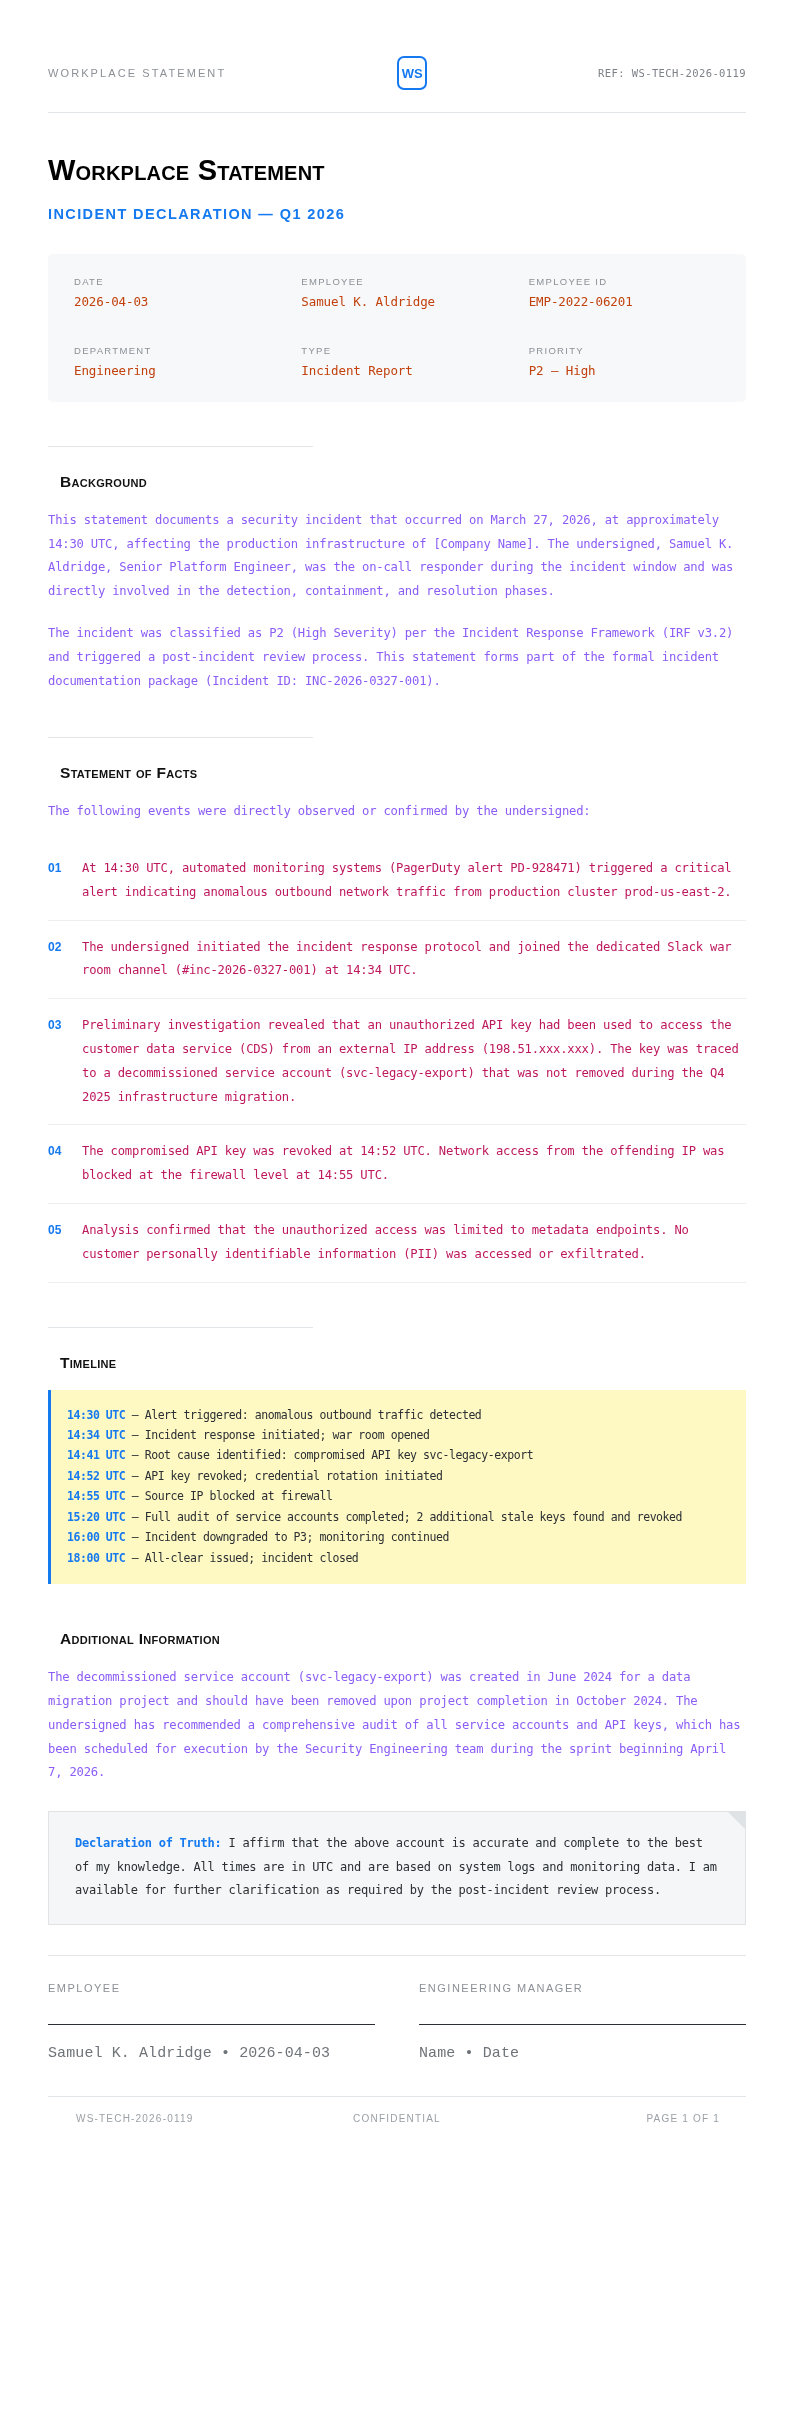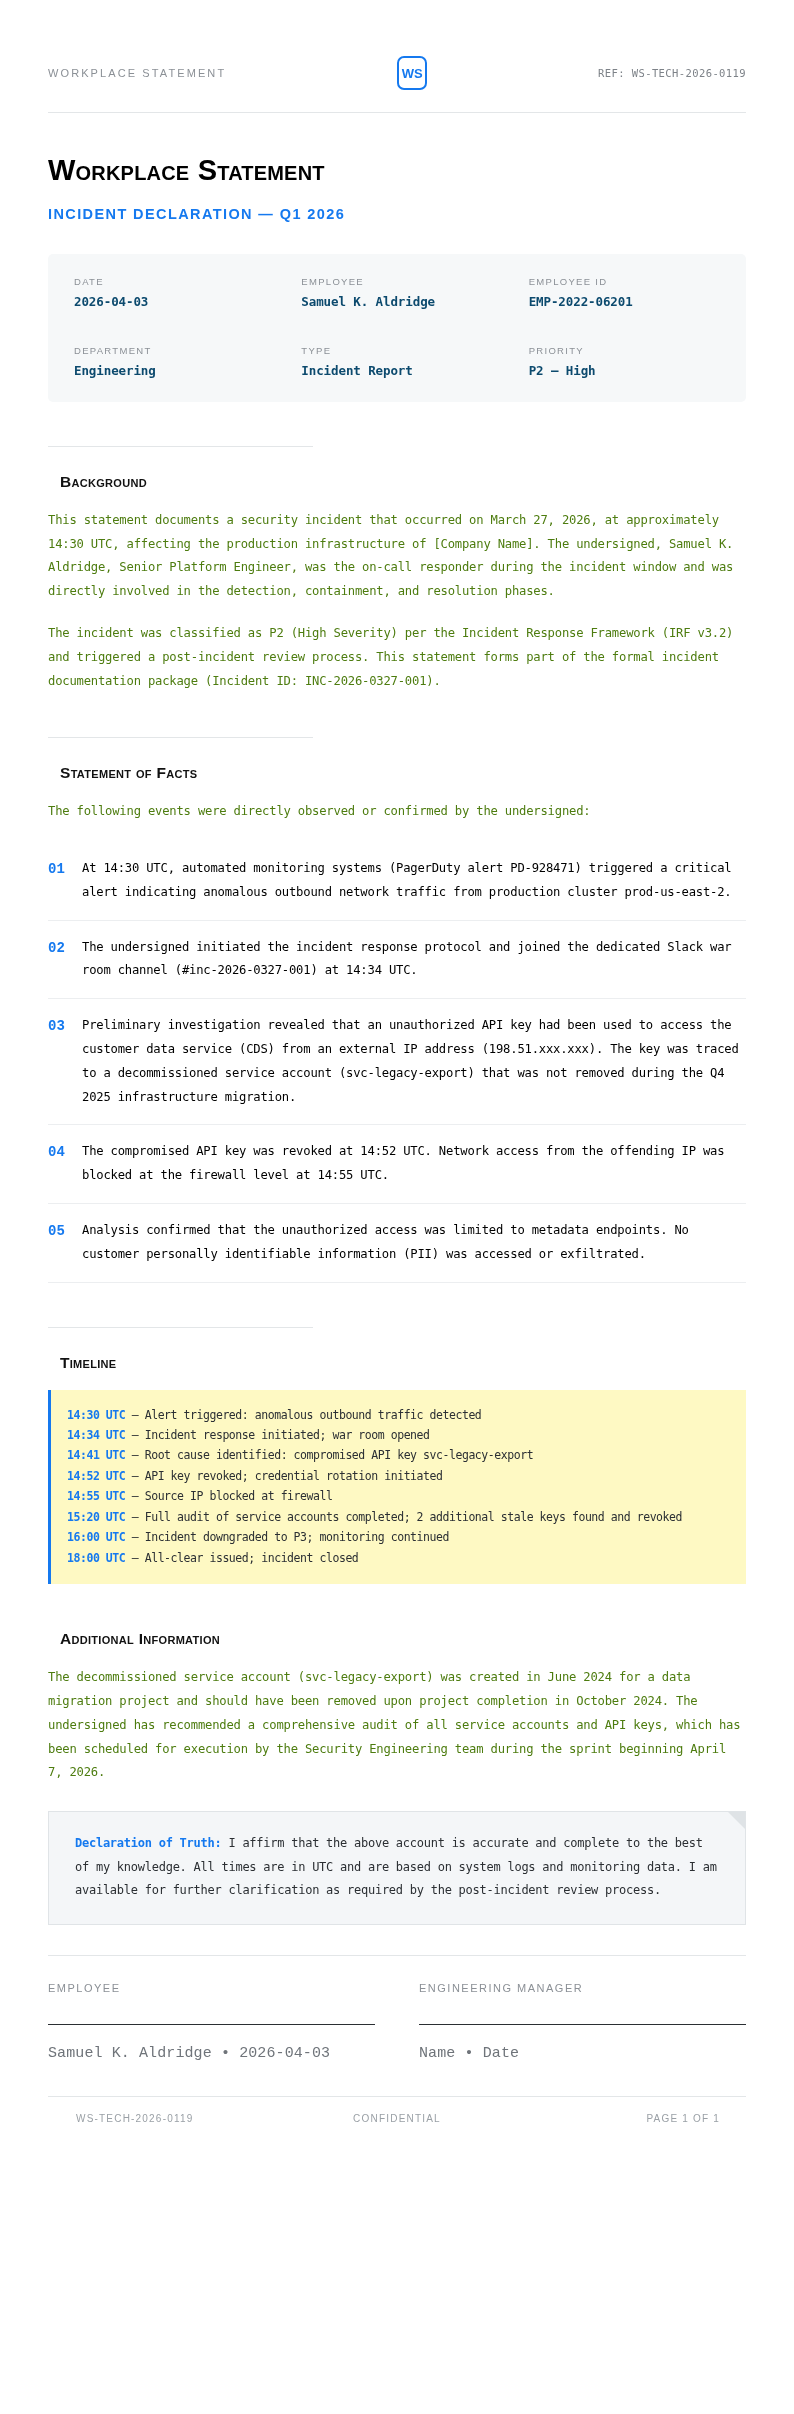--- a/index.html
+++ b/index.html
@@ -100,23 +100,22 @@
     font-family: "Liberation Sans", sans-serif;
     font-size: 9.5px;
     letter-spacing: 1.3px;
     color: #8b9096;
     text-transform: uppercase;
     margin-bottom: 7px;
   }
   .meta-value {
     font-family: "DejaVu Sans Mono", monospace;
     font-size: 12.5px;
-    color: #0c4a6e;
+    color: #c2410c;
     letter-spacing: -0.1px;
-    font-weight: bold;
   }
 
   
   .section { padding-top: 10px; }
   .sec-rule {
     border: none;
     border-top: 1px solid #e3e6e8;
     margin: 34px 0 0 0;
     width: 265px;
   }
@@ -126,50 +125,50 @@
     font-size: 15.5px;
     color: #111;
     font-variant: small-caps;
     letter-spacing: 0.3px;
     margin: 26px 0 18px 12px;
   }
   p.body-text {
     font-family: "DejaVu Sans Mono", monospace;
     font-size: 12.2px;
     line-height: 1.95;
-    color: #4d7c0f;
+    color: #8b5cf6;
     margin: 0 0 18px 0;
     letter-spacing: -0.2px;
   }
   p.body-text:last-child { margin-bottom: 0; }
 
   
   .facts { margin-top: 4px; }
   .fact-row {
     display: flex;
     align-items: flex-start;
     padding: 15px 0 15px 0;
     border-bottom: 1px solid #eceef0;
   }
   .fact-row:last-child { border-bottom: 1px solid #eceef0; }
   .fact-num {
-    font-family: Liberation Mono, monospace;
-    font-weight: bold;
-    font-size: 14px;
+    font-family: Liberation Sans, sans-serif;
+    font-weight: bold;
+    font-size: 12px;
     color: #1579ef;
     width: 34px;
     flex: 0 0 34px;
     padding-top: 4px;
     letter-spacing: 0.2px;
   }
   .fact-text {
     font-family: "DejaVu Sans Mono", monospace;
     font-size: 12.2px;
     line-height: 1.95;
-    color: #000000;
+    color: #be185d;
     letter-spacing: -0.2px;
     flex: 1 1 auto;
   }
 
   
   .timeline-box {
     background: #fef9c3;
     border-left: 3px solid #1579ef;
     padding: 15px 18px 16px 16px;
     margin-top: 4px;

